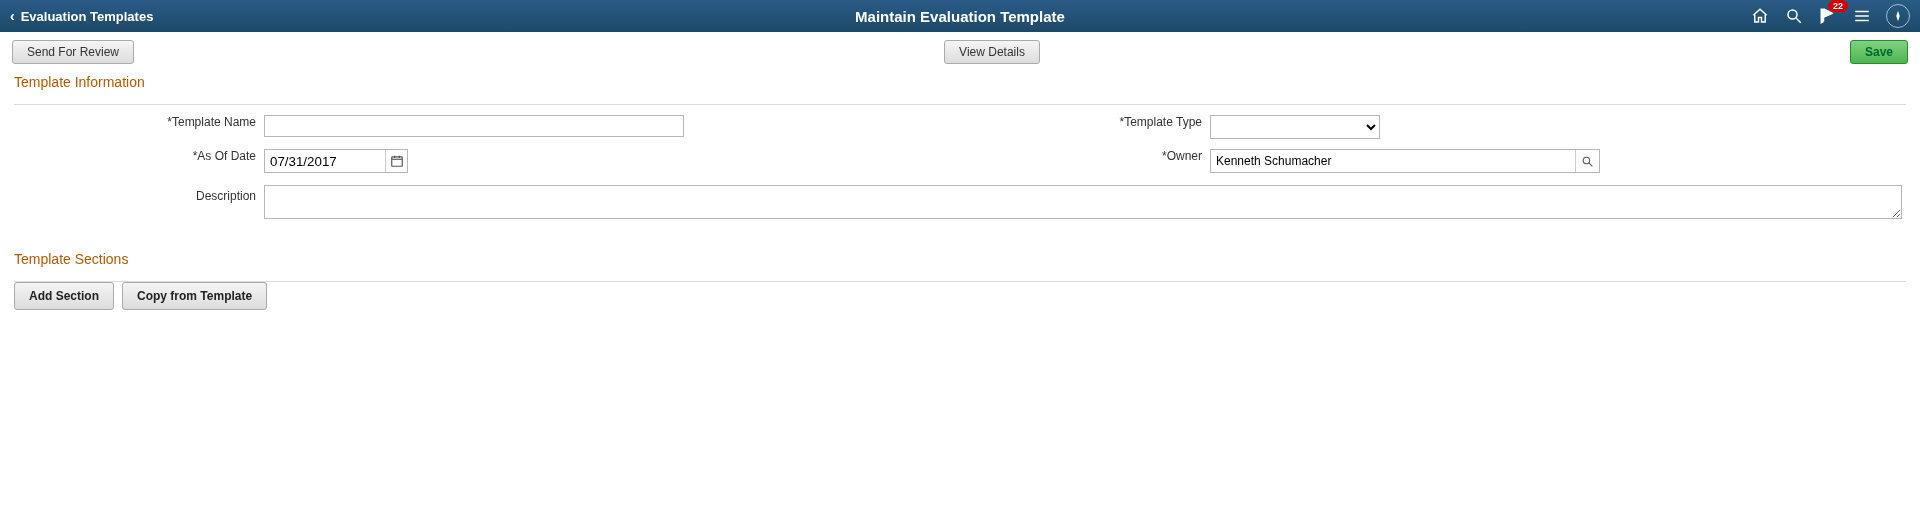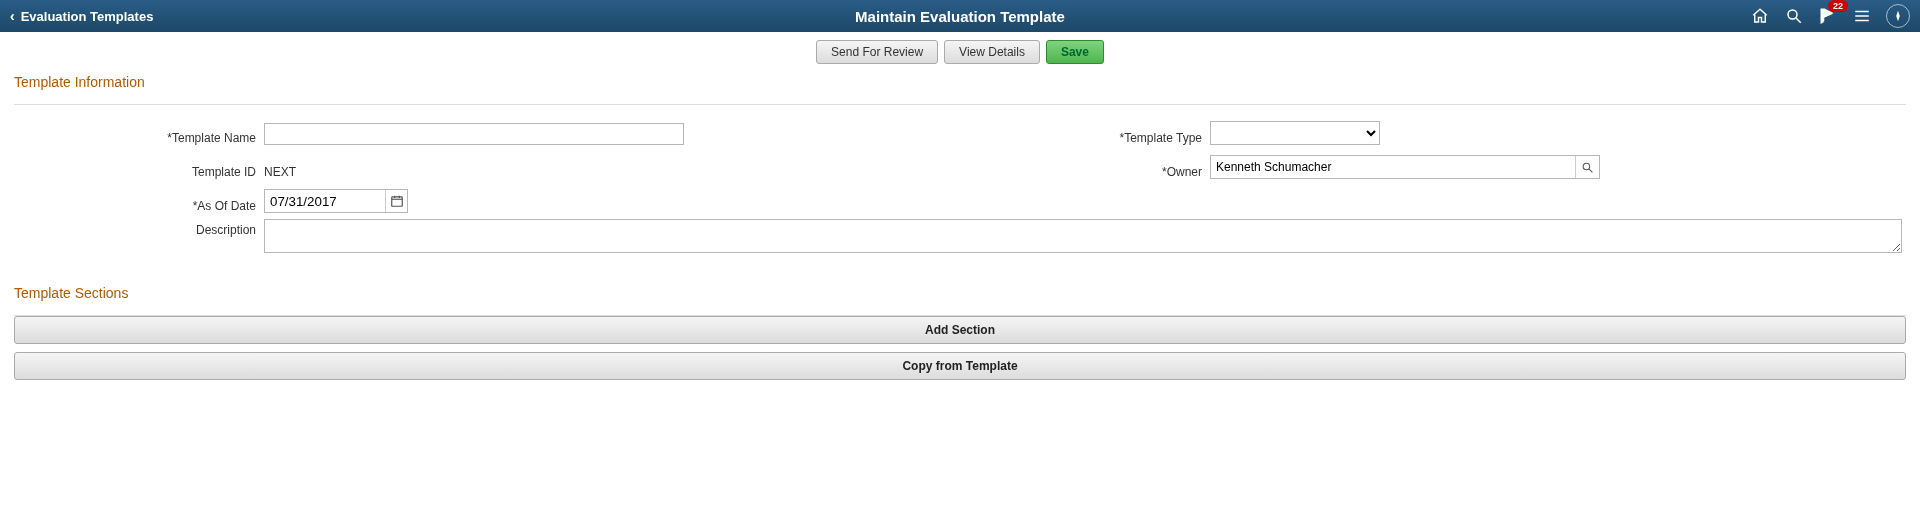--- a/index.html
+++ b/index.html
@@ -60,21 +60,21 @@
   .compass-circle {
     border: 1px solid rgba(255,255,255,0.6);
     border-radius: 50%;
     width: 24px; height: 24px;
     display: flex; align-items: center; justify-content: center;
   }
 
   
   .action-row {
     display: flex;
-    justify-content: center;
+    justify-content: space-between;
     padding: 8px 12px 0 12px;
     gap: 6px;
   }
   .btn {
     background: linear-gradient(#f5f5f5, #dcdcdc);
     border: 1px solid #aaa;
     border-radius: 3px;
     padding: 4px 14px;
     font-size: 12px;
     cursor: pointer;
@@ -101,21 +101,21 @@
   .form-area {
     display: flex;
     gap: 0;
     margin-top: 10px;
   }
   .col-left, .col-right {
     flex: 1;
   }
   .field-row {
     display: flex;
-    align-items: flex-end;
+    align-items: flex-start;
     min-height: 30px;
     margin-bottom: 4px;
   }
   .field-label {
     width: 250px;
     text-align: right;
     padding-right: 8px;
     color: #333;
     font-size: 12px;
   }
@@ -140,21 +140,21 @@
   .owner-lookup { width: 24px; display:flex; align-items:center; justify-content:center; border-left: 1px solid #ccc; height: 22px; cursor:pointer;}
 
   .desc-row { display: flex; align-items:flex-start; margin-top: 2px; }
   .desc-row .field-label { padding-top: 4px; }
   textarea.ta-in { flex: 1; height: 34px; resize: both; margin-right: 4px;}
 
   .no-sections {
     margin: 8px 0 10px 0;
     font-size: 12px;
   }
-  .sec-btn-row { display: flex; gap: 8px; flex-direction: column; }
+  .sec-btn-row { display: flex; gap: 8px; }
   .btn.big { padding: 6px 14px; font-weight: bold; color: #222; }
 </style>
 </head>
 <body>
 
 <div class="topbar">
   <div class="nav-back">
     <span class="chev">‹</span>
     <span>Evaluation Templates</span>
   </div>
@@ -204,26 +204,20 @@
 <div class="content">
 
   <div class="section-title">Template Information</div>
 
   <div class="form-area">
     <div class="col-left">
       <div class="field-row">
         <div class="field-label req">Template Name</div>
         <div class="field-control">
           <input class="text-in name" type="text" value="" style="">
-        </div>
-      </div>
-      <div class="field-row">
-        <div class="field-label">Template ID</div>
-        <div class="field-control">
-          <span class="static-val">NEXT</span>
         </div>
       </div>
       <div class="field-row">
         <div class="field-label req">As Of Date</div>
         <div class="field-control">
           <div class="date-wrap">
             <input type="text" value="07/31/2017" style="">
             <div class="date-btn">
               <svg width="14" height="14" viewBox="0 0 24 24" fill="none" stroke="#555" stroke-width="2">
                   <rect x="3" y="5" width="18" height="16" rx="1"></rect>

